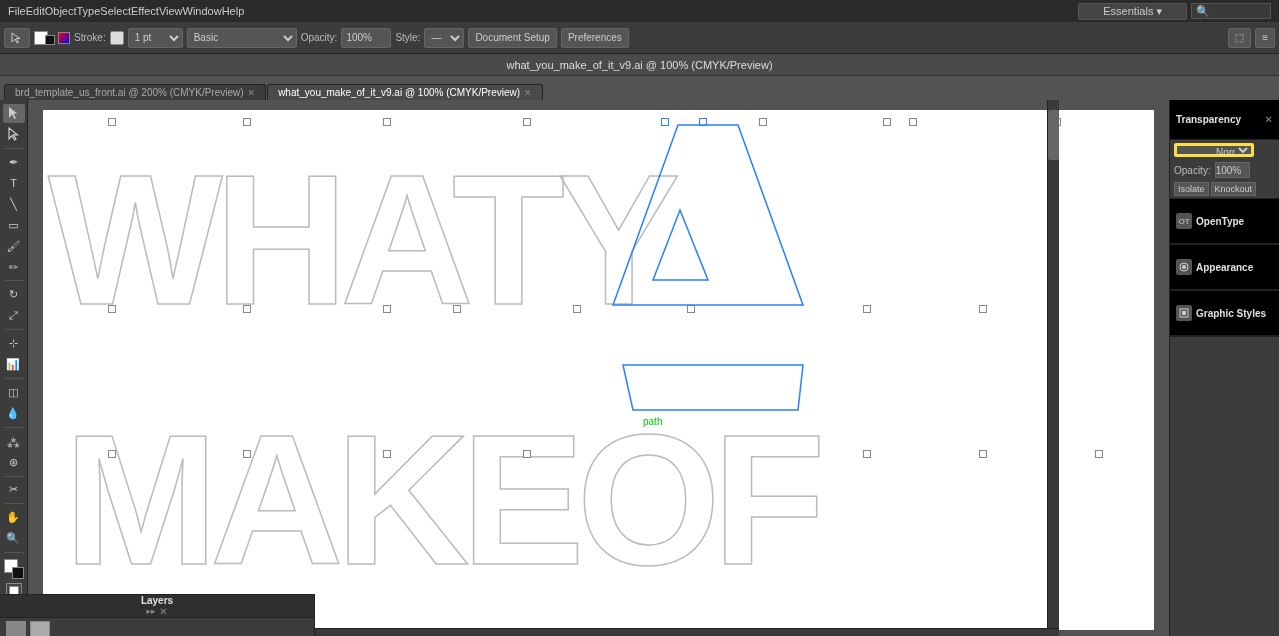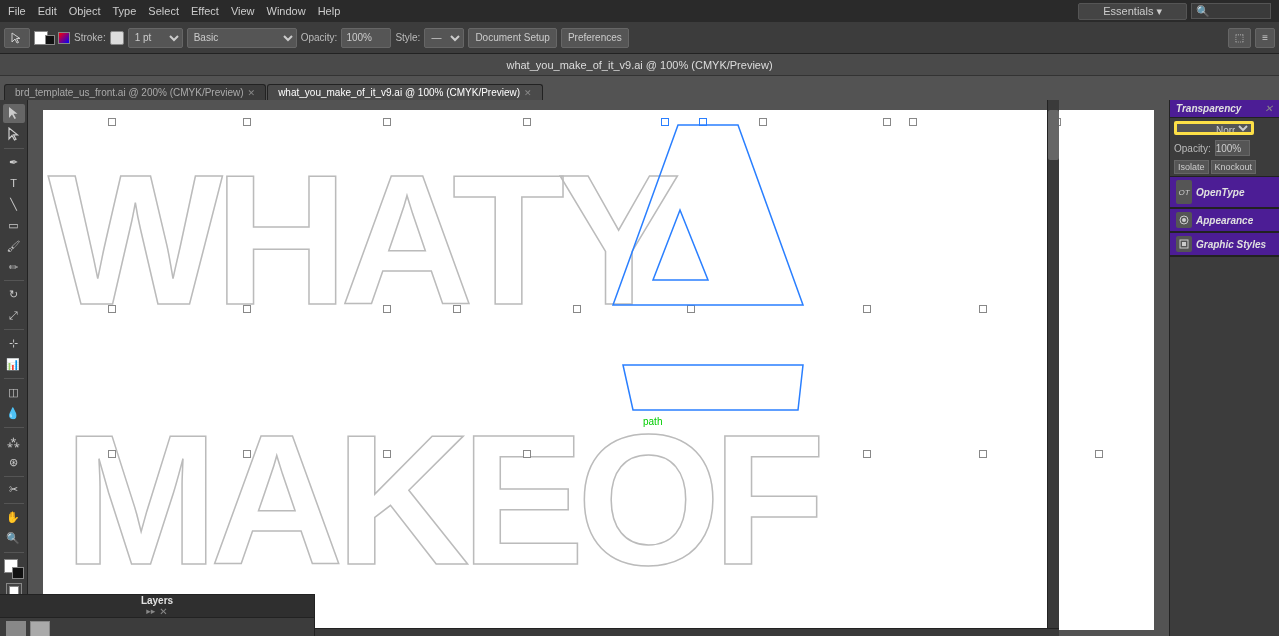--- a/index.html
+++ b/index.html
@@ -5,21 +5,20 @@
     * { box-sizing: border-box; margin: 0; padding: 0; }
     body { width: 1279px; height: 636px; overflow: hidden; background: #535353; font-family: Arial, sans-serif; font-size: 11px; color: #ddd; }
 
     
     #top-bar {
       height: 22px;
       background: #2a2a2a;
       display: flex;
       align-items: center;
       padding: 0 8px;
-      gap: 12px;
       color: #ccc;
       font-size: 11px;
     }
     #top-bar span { cursor: pointer; }
 
     
     #essentials-bar {
       position: absolute;
       top: 0;
       right: 0;
@@ -172,29 +171,28 @@
 
     
     #right-panels {
       width: 110px;
       background: #3c3c3c;
       display: flex;
       flex-direction: column;
       border-left: 1px solid #222;
     }
     .panel-header {
-      background: #4c1d95;
+      background: #000000;
       border-bottom: 1px solid #222;
-      padding: 3px 6px;
+      padding: 14px 6px;
       display: flex;
       align-items: center;
       justify-content: space-between;
       font-size: 10px;
       color: #ccc;
-      font-style: italic;
     }
     .panel-header .panel-title { font-weight: bold; color: #e0e0e0; }
     .panel-header .panel-close { cursor: pointer; color: #888; font-size: 10px; }
     .blend-select {
       background: #555;
       border: 3px solid #fde047;
       color: #ccc;
       font-size: 10px;
       height: 14px;
       width: 80px;
@@ -474,21 +472,21 @@
       </div>
       <div style="padding:2px 4px;display:flex;gap:2px;font-size:9px;color:#aaa;">
         <button style="background:#555;border:1px solid #666;color:#ccc;font-size:9px;cursor:pointer;padding:1px 3px;">Isolate</button>
         <button style="background:#555;border:1px solid #666;color:#ccc;font-size:9px;cursor:pointer;padding:1px 3px;">Knockout</button>
       </div>
     </div>
 
     <div style="border-bottom:1px solid #222;">
       <div class="panel-header" style="cursor:pointer;">
         <div style="display:flex;align-items:center;gap:4px;">
-          <div style="width:16px;height:24px;background:#555;border-radius:2px;display:flex;align-items:center;justify-content:center;font-size:8px;color:#ccc;">OT</div>
+          <div style="width:16px;height:16px;background:#555;border-radius:2px;display:flex;align-items:center;justify-content:center;font-size:8px;color:#ccc;">OT</div>
           <span class="panel-title">OpenType</span>
         </div>
       </div>
     </div>
 
     <div style="border-bottom:1px solid #222;">
       <div class="panel-header" style="cursor:pointer;">
         <div style="display:flex;align-items:center;gap:4px;">
           <div style="width:16px;height:16px;background:#555;border-radius:2px;display:flex;align-items:center;justify-content:center;">
             <svg width="10" height="10" viewBox="0 0 10 10">

